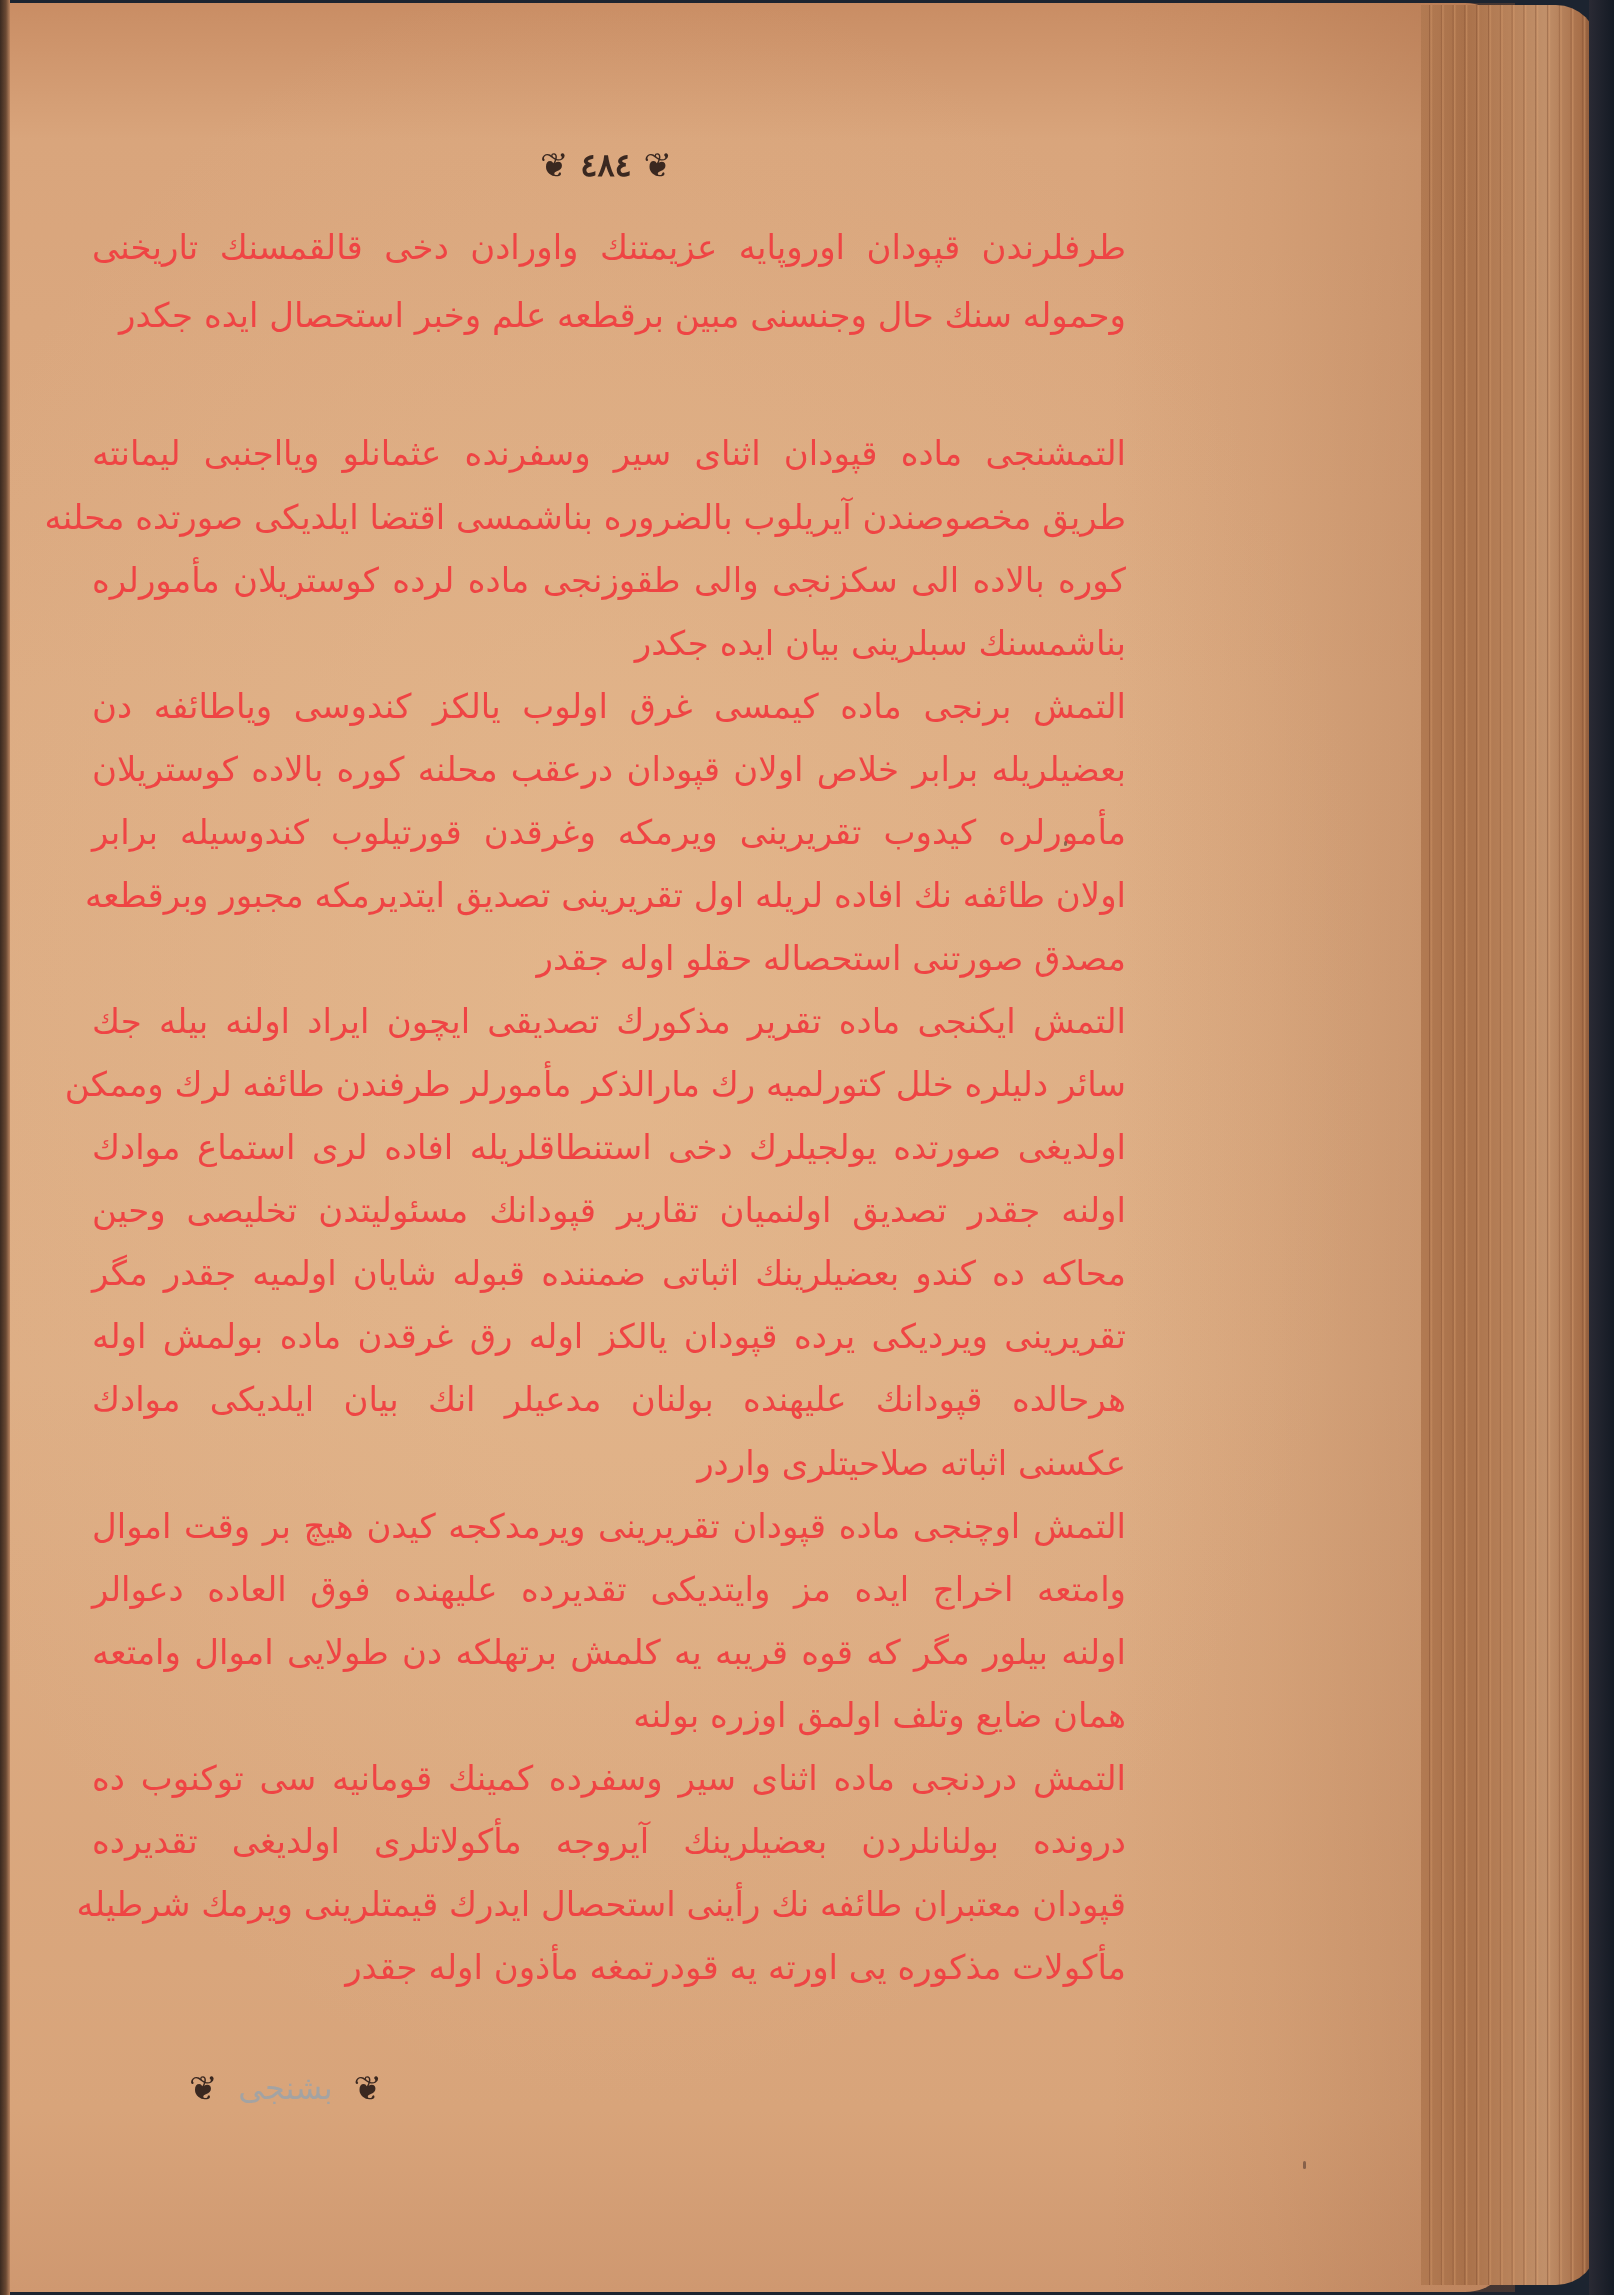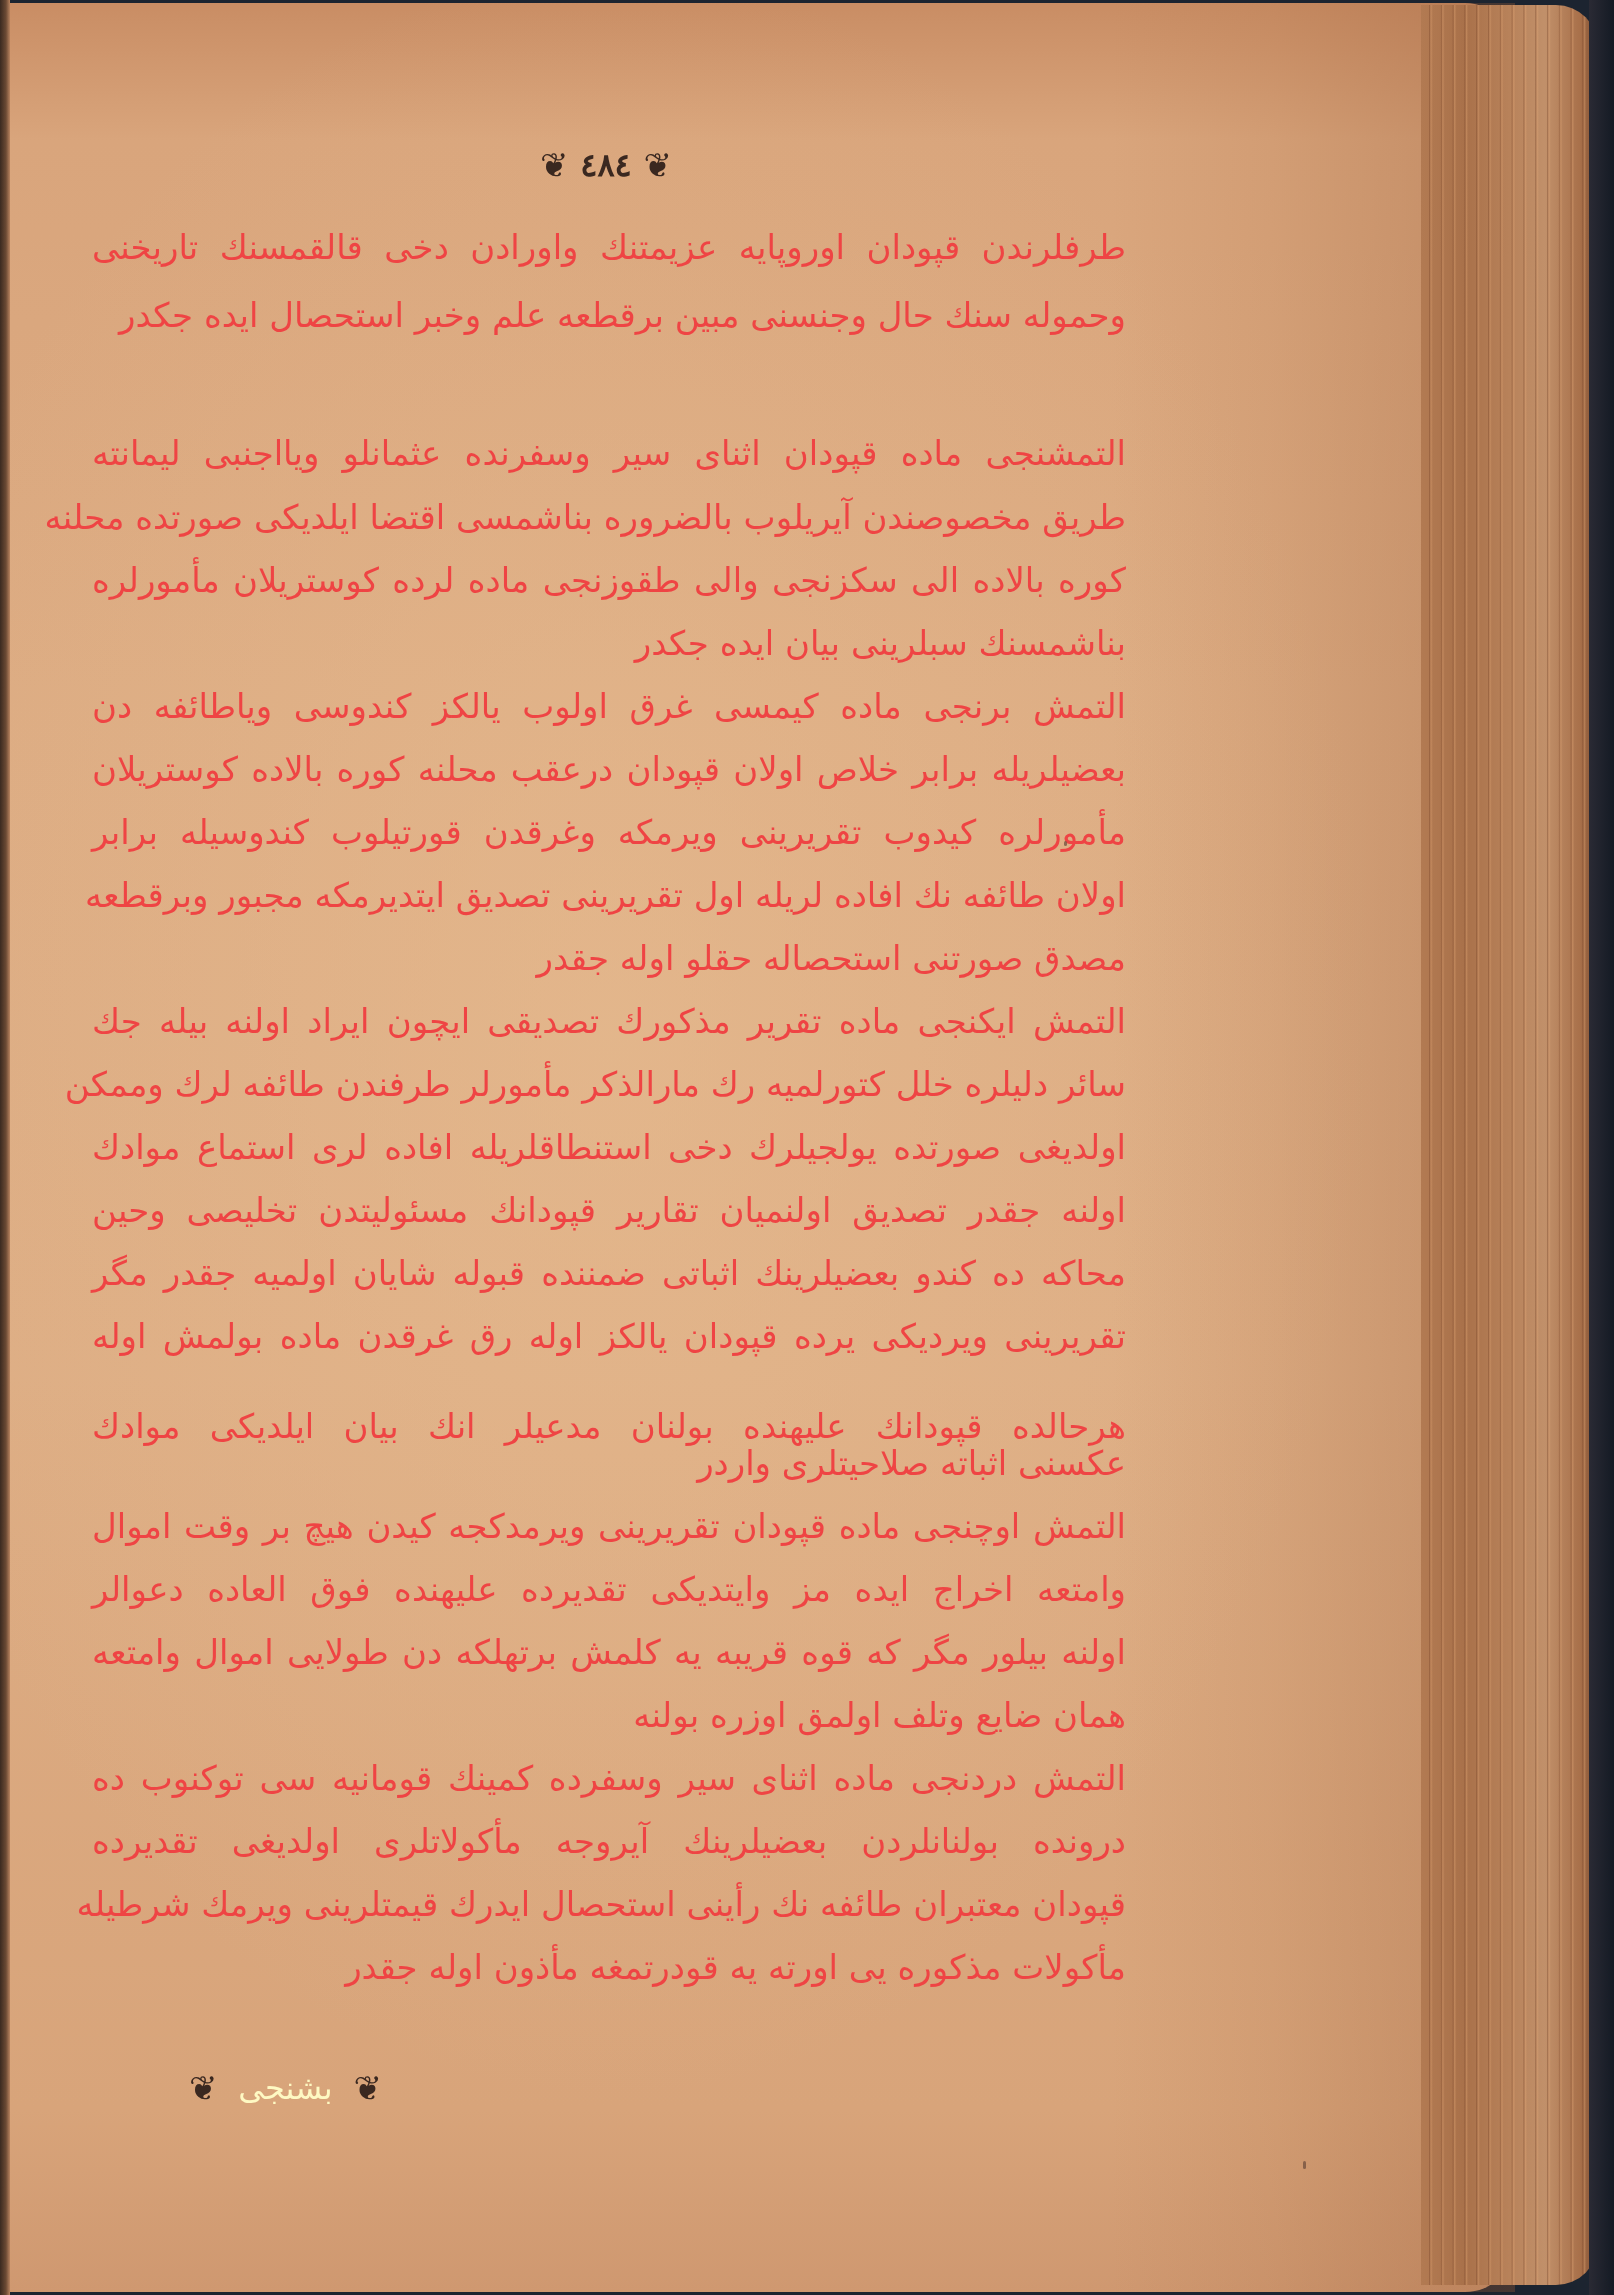--- a/index.html
+++ b/index.html
@@ -138,21 +138,21 @@
       height: 59px;
       display: flex;
       align-items: center;
       justify-content: space-between;
       direction: ltr;
     }
     .catchword-text {
       font-family: "DejaVu Sans", sans-serif;
       font-size: 32px;
       direction: rtl;
-      color: #fef9c3;
+      color: #a3a3a3;
     }
     .speck {
       position: absolute;
       width: 2.5px;
       height: 8.4px;
       background: #6a4a3a;
       border-radius: 1.7px;
       opacity: 0.7;
     }
   </style>
@@ -189,21 +189,21 @@
     <div class="line" style="top:677px">مأمورلره كیدوب تقریرینی ویرمكه وغرقدن قورتیلوب كندوسیله برابر</div>
     <div class="line" style="top:740px">اولان طائفه نك افاده لریله اول تقریرینی تصدیق ایتدیرمكه مجبور وبرقطعه</div>
     <div class="line last" style="top:803px">مصدق صورتنی استحصاله حقلو اوله جقدر</div>
 
     <div class="line" style="top:866px">التمش ایكنجی ماده    تقریر مذكورك تصدیقی ایچون ایراد اولنه بیله جك</div>
     <div class="line" style="top:929px">سائر دلیلره خلل كتورلمیه رك مارالذكر مأمورلر طرفندن طائفه لرك وممكن</div>
     <div class="line" style="top:992px">اولدیغی صورتده یولجیلرك دخی استنطاقلریله افاده لری استماع موادك</div>
     <div class="line" style="top:1055px">اولنه جقدر تصدیق اولنمیان تقاریر قپودانك مسئولیتدن تخلیصی وحین</div>
     <div class="line" style="top:1118px">محاكه ده كندو بعضیلرینك اثباتی ضمننده قبوله شایان اولمیه جقدر مگر</div>
     <div class="line" style="top:1181px">تقریرینی ویردیكی یرده قپودان یالكز اوله رق غرقدن ماده بولمش اوله</div>
-    <div class="line" style="top:1271px">هرحالده قپودانك علیهنده بولنان مدعیلر انك بیان ایلدیكی موادك</div>
+    <div class="line" style="top:1244px">هرحالده قپودانك علیهنده بولنان مدعیلر انك بیان ایلدیكی موادك</div>
     <div class="line last" style="top:1308px">عكسنی اثباته صلاحیتلری واردر</div>
 
     <div class="line" style="top:1371px">التمش اوچنجی ماده    قپودان تقریرینی ویرمدكجه كیدن هیچ بر وقت اموال</div>
     <div class="line" style="top:1434px">وامتعه اخراج ایده مز وایتدیكی تقدیرده علیهنده فوق العاده دعوالر</div>
     <div class="line" style="top:1497px">اولنه بیلور مگر كه قوه قریبه یه كلمش برتهلكه دن طولایی اموال وامتعه</div>
     <div class="line last" style="top:1560px">همان ضایع وتلف اولمق اوزره بولنه</div>
 
     <div class="line" style="top:1623px">التمش دردنجی ماده    اثنای سیر وسفرده كمینك قومانیه سی توكنوب ده</div>
     <div class="line" style="top:1686px">درونده بولنانلردن بعضیلرینك آیروجه مأكولاتلری اولدیغی تقدیرده</div>
     <div class="line" style="top:1749px">قپودان معتبران طائفه نك رأینی استحصال ایدرك قیمتلرینی ویرمك شرطیله</div>

